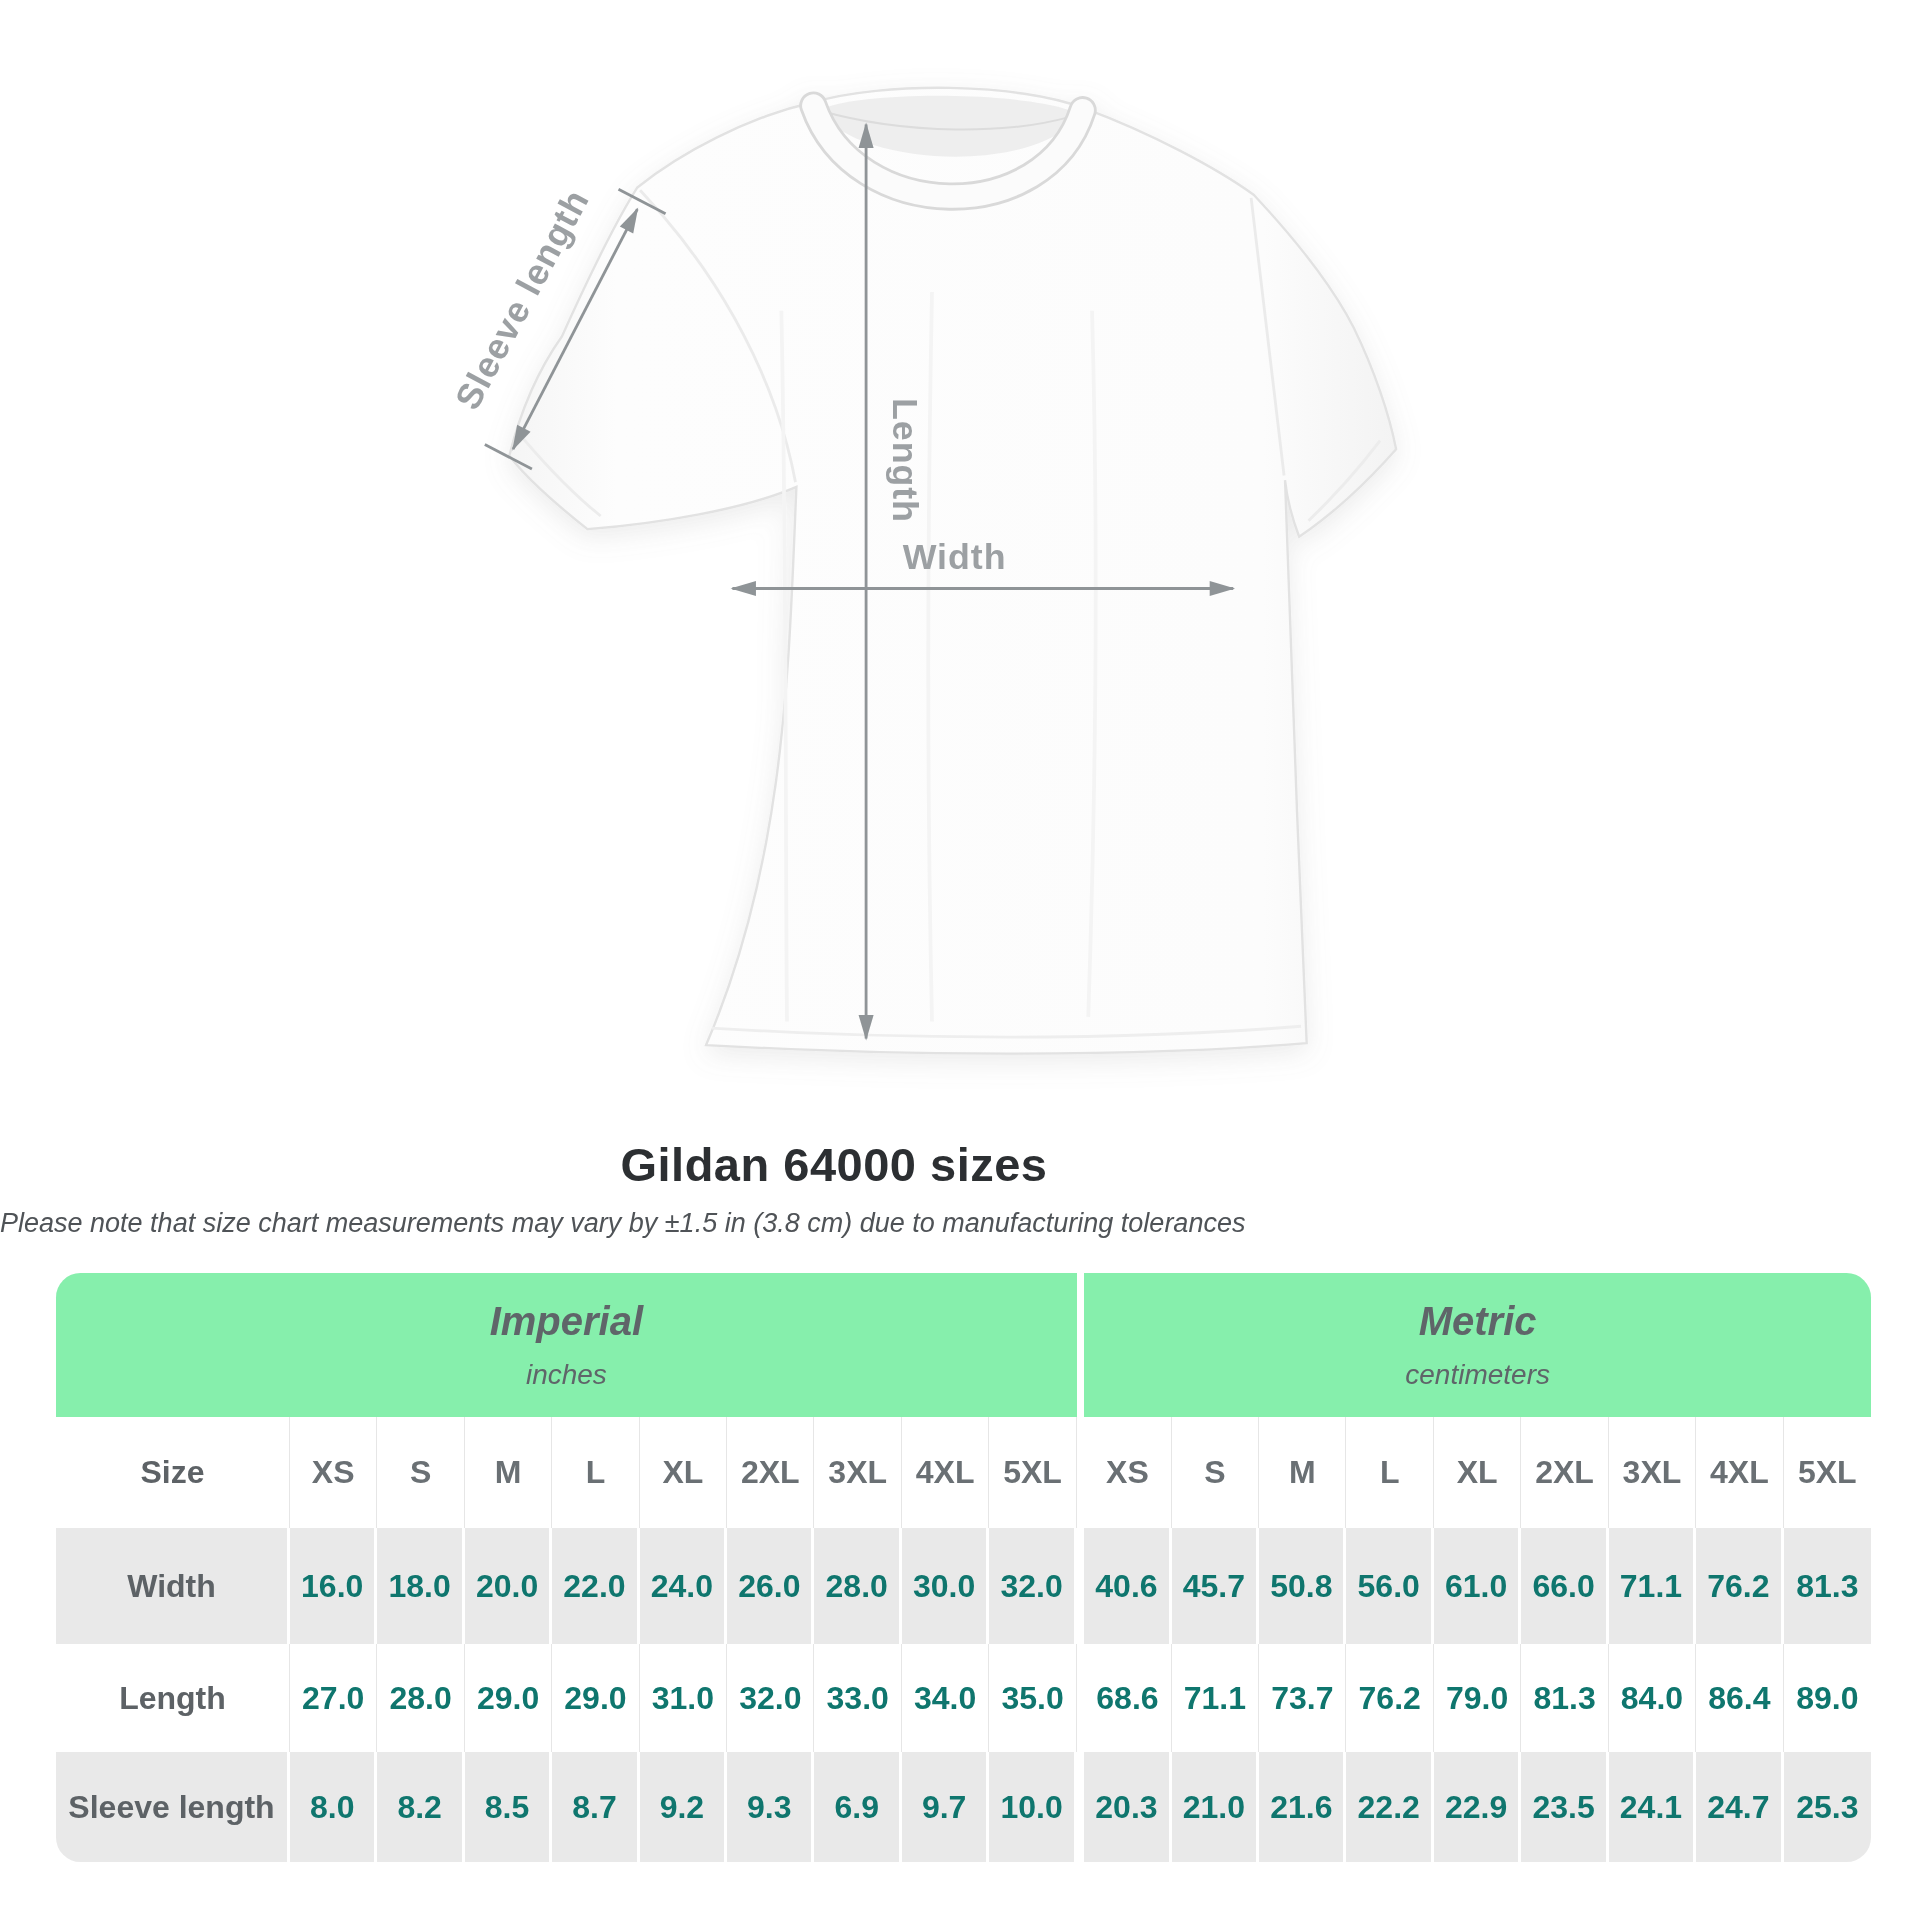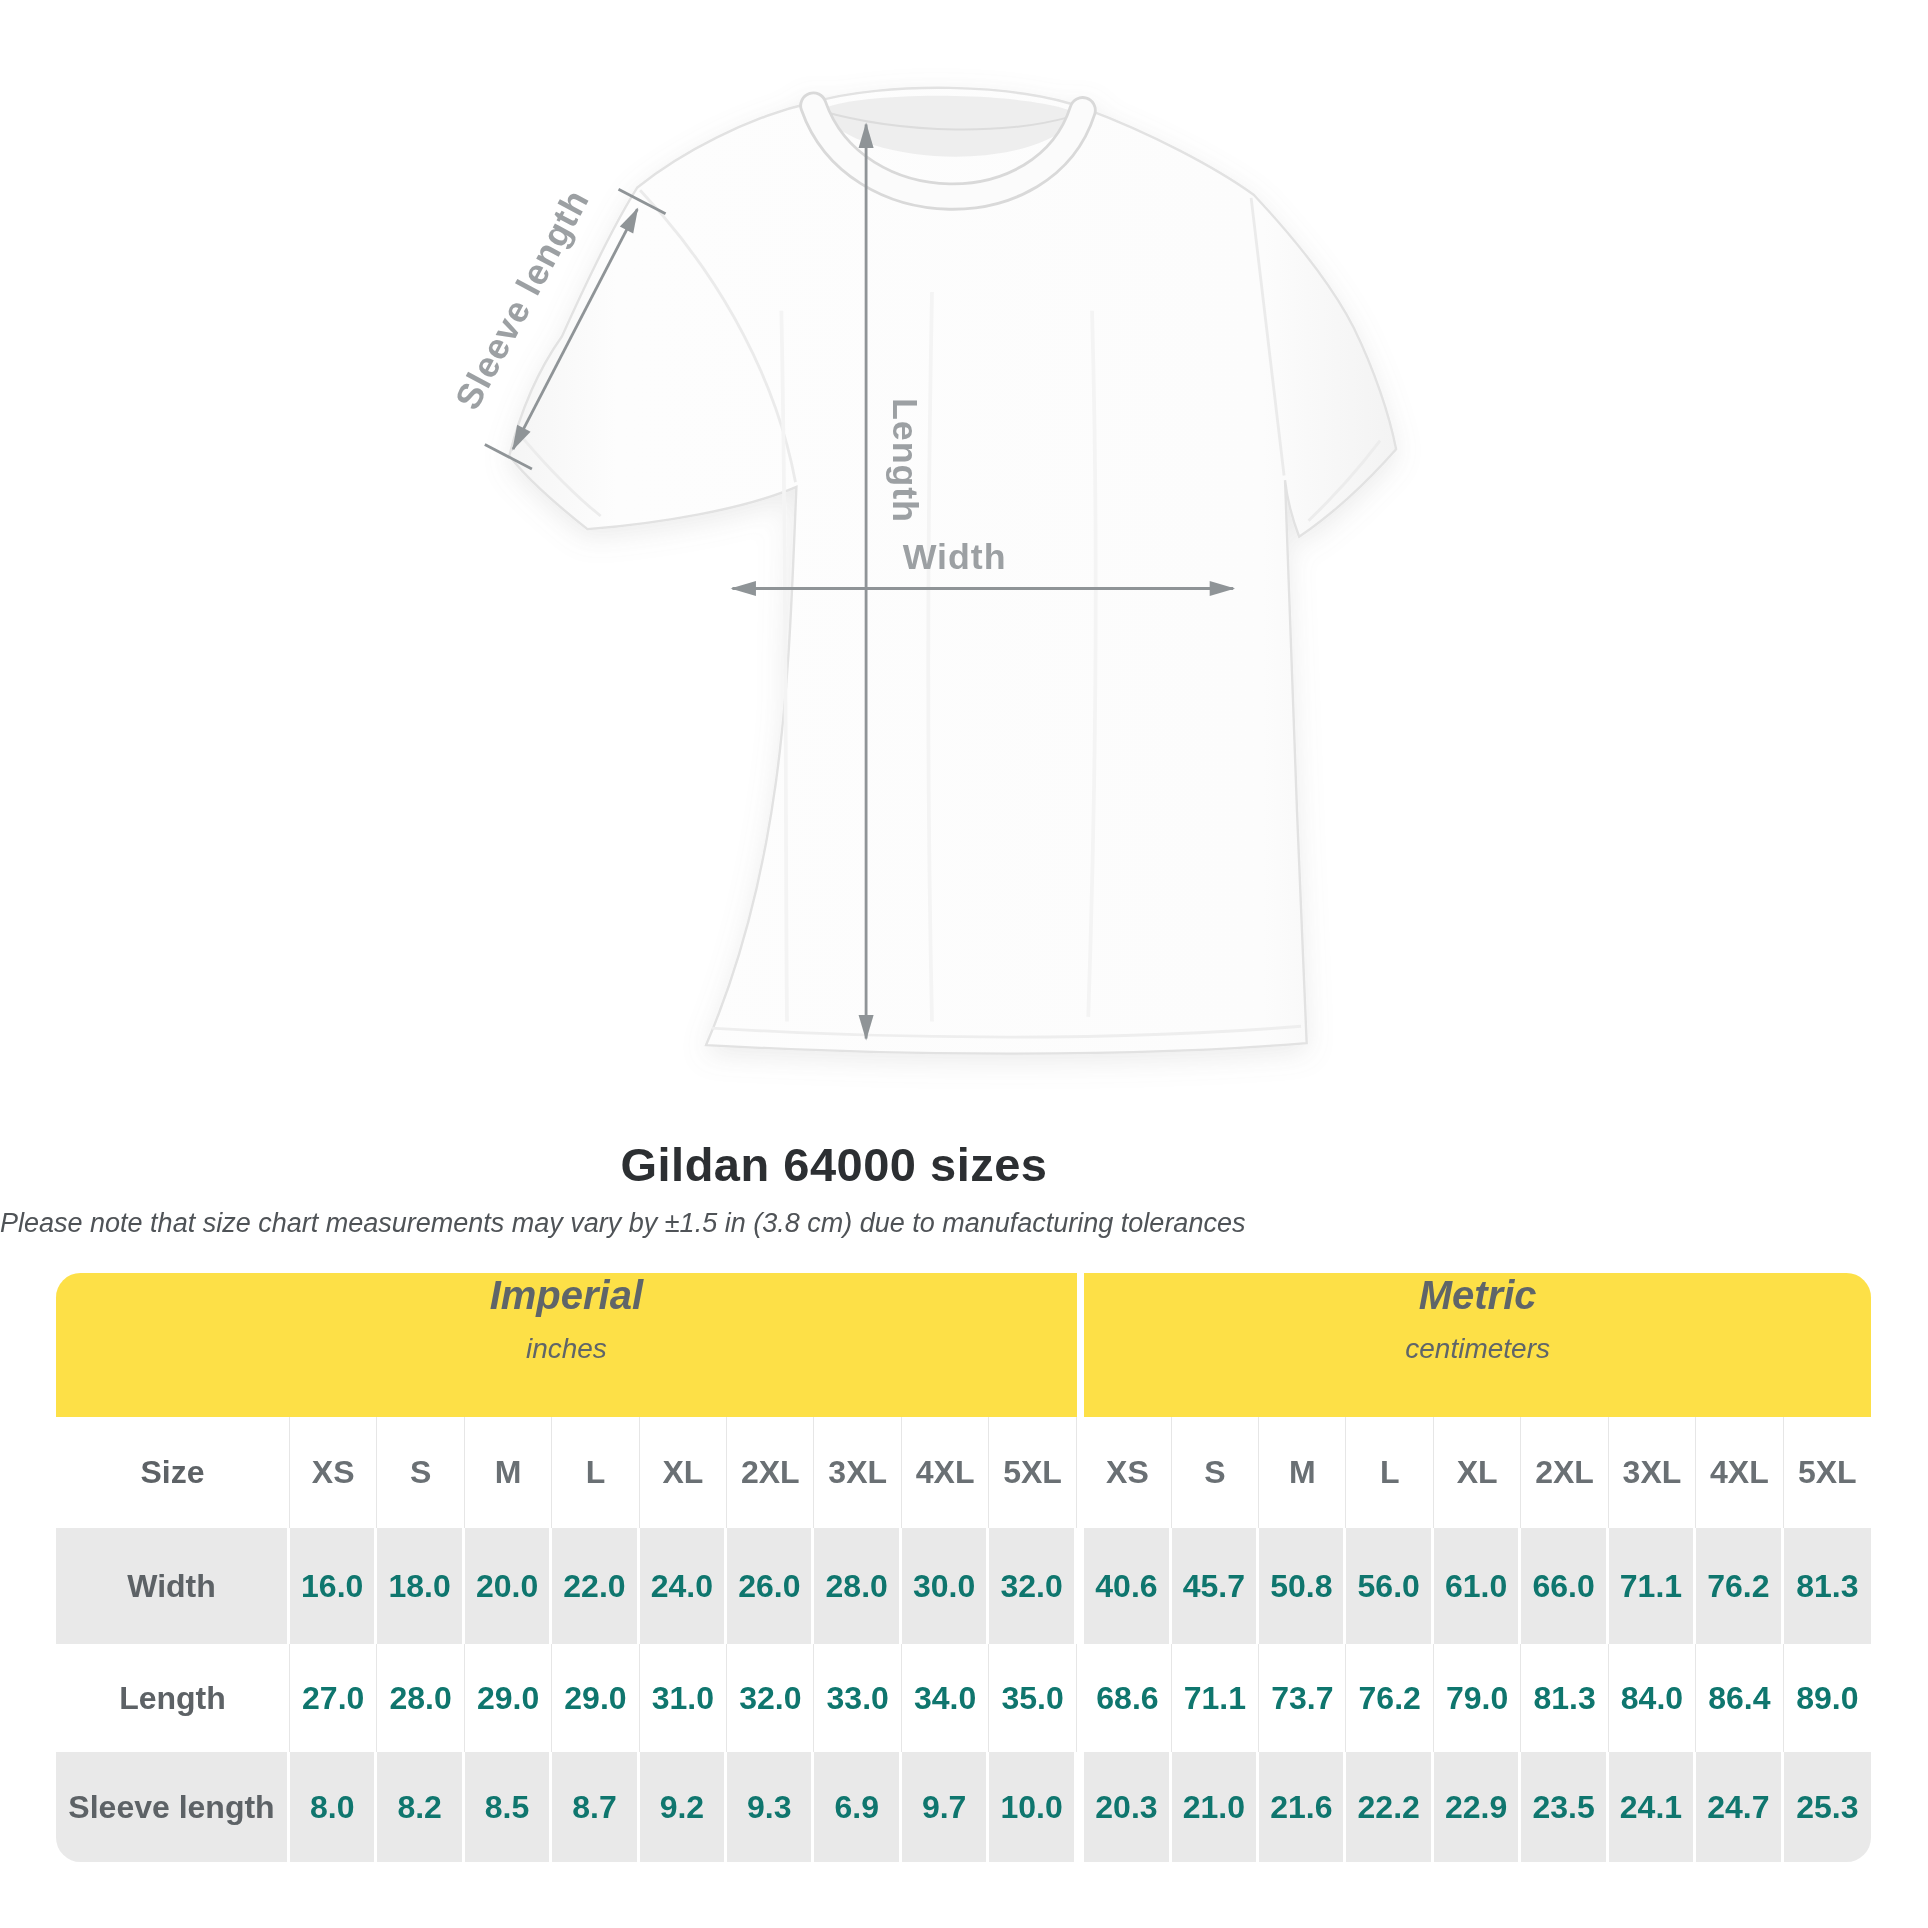--- a/index.html
+++ b/index.html
@@ -7,22 +7,22 @@
   .stage{position:relative;width:1928px;height:1928px;overflow:hidden;background:#fff;}
   #shirt-svg{position:absolute;left:0;top:0;}
   .title{position:absolute;top:1137px;left:0;width:1668px;text-align:center;
     font-size:47px;font-weight:bold;color:#2c2f32;letter-spacing:0.5px;}
   .note{position:absolute;top:1208px;left:0;width:1928px;
     font-size:27px;font-style:italic;color:#4f5357;}
   .size-table{position:absolute;left:56px;top:1273px;width:1815px;}
   .trow{display:grid;grid-template-columns:234px repeat(9,1fr) 7.5px repeat(9,1fr);}
   .cell{display:flex;align-items:center;justify-content:center;box-sizing:border-box;background:#fff;}
   .hrow{height:144px;}
-  .hcell{display:flex;flex-direction:column;align-items:center;justify-content:flex-start;
-    background:#fde047;}
+  .hcell{display:flex;flex-direction:column;align-items:center;justify-content:center;
+    background:#86efac;}
   .hcell-imperial{grid-column:1/11;border-radius:24.5px 0 0 0;}
   .hcell-metric{grid-column:12/21;border-radius:0 24.5px 0 0;}
   .hname{font-size:40px;font-weight:bold;font-style:italic;color:#5f6569;}
   .hunit{font-size:28px;font-style:italic;color:#5f6569;margin-top:15px;}
   .gut{background:#ffffff;}
   .r-size{height:111px;}
   .r-w{height:116px;}
   .r-l{height:108px;}
   .r-s{height:110px;}
   .gray-row .cell{background:#e9e9e9;border-right:3.8px solid #ffffff;}

